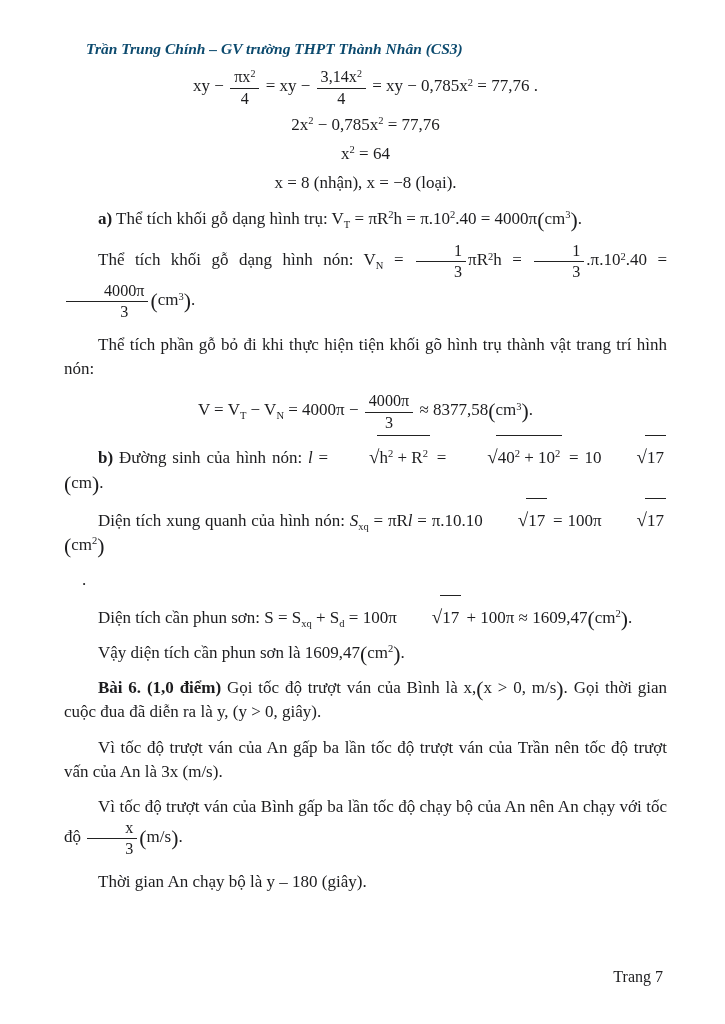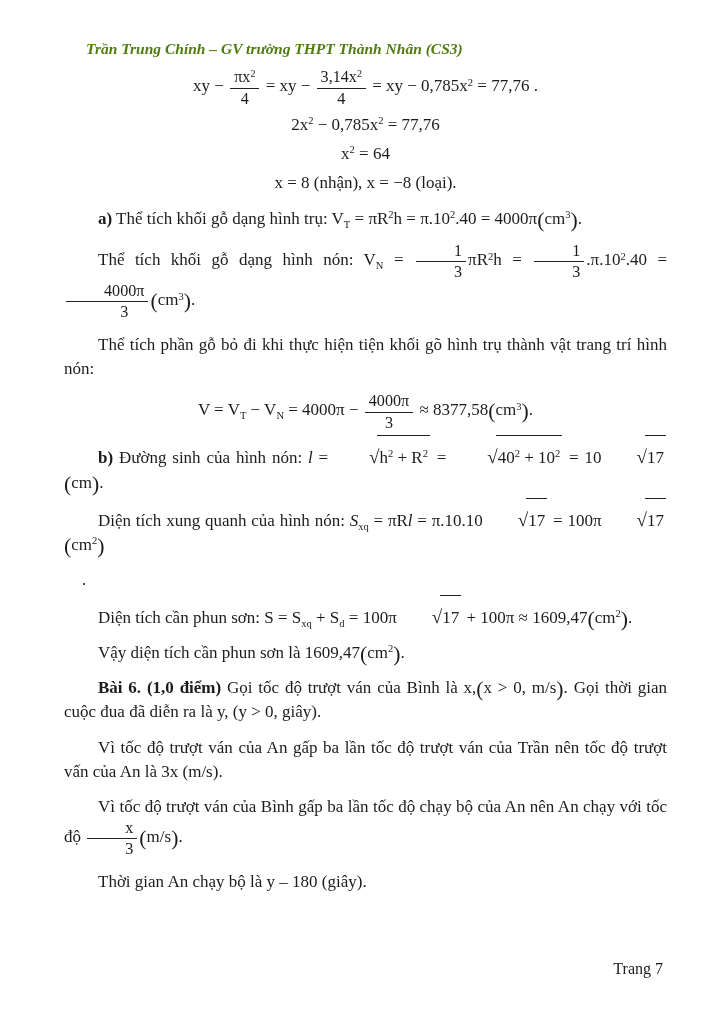--- a/index.html
+++ b/index.html
@@ -18,21 +18,21 @@
     font-family: "Liberation Serif", "DejaVu Serif", serif;
     font-size: 17px;
     color: #1c1c1e;
     overflow: hidden;
   }
   .doc-header {
     font-weight: bold;
     font-style: italic;
     font-size: 15.5px;
     margin: 6px 0 10px 22px;
-    color: #4d7c0f;
+    color: #0c4a6e;
   }
   .block {
     line-height: 1.42;
   }
   .paragraph {
     text-align: justify;
     text-indent: 34px;
     margin: 11px 0;
   }
   .heading {
@@ -89,21 +89,21 @@
   }
   .bigp {
     font-size: 1.28em;
     line-height: 0;
     vertical-align: -0.12em;
     font-weight: 400;
   }
   .doc-footer {
     position: absolute;
     right: 62px;
-    bottom: 46px;
+    bottom: 38px;
     font-size: 16px;
   }
 </style>
 </head>
 <body>
 
 <div class="page">
   <div class="doc-header">Trần Trung Chính – GV trường THPT Thành Nhân (CS3)</div>
 
   <div>

